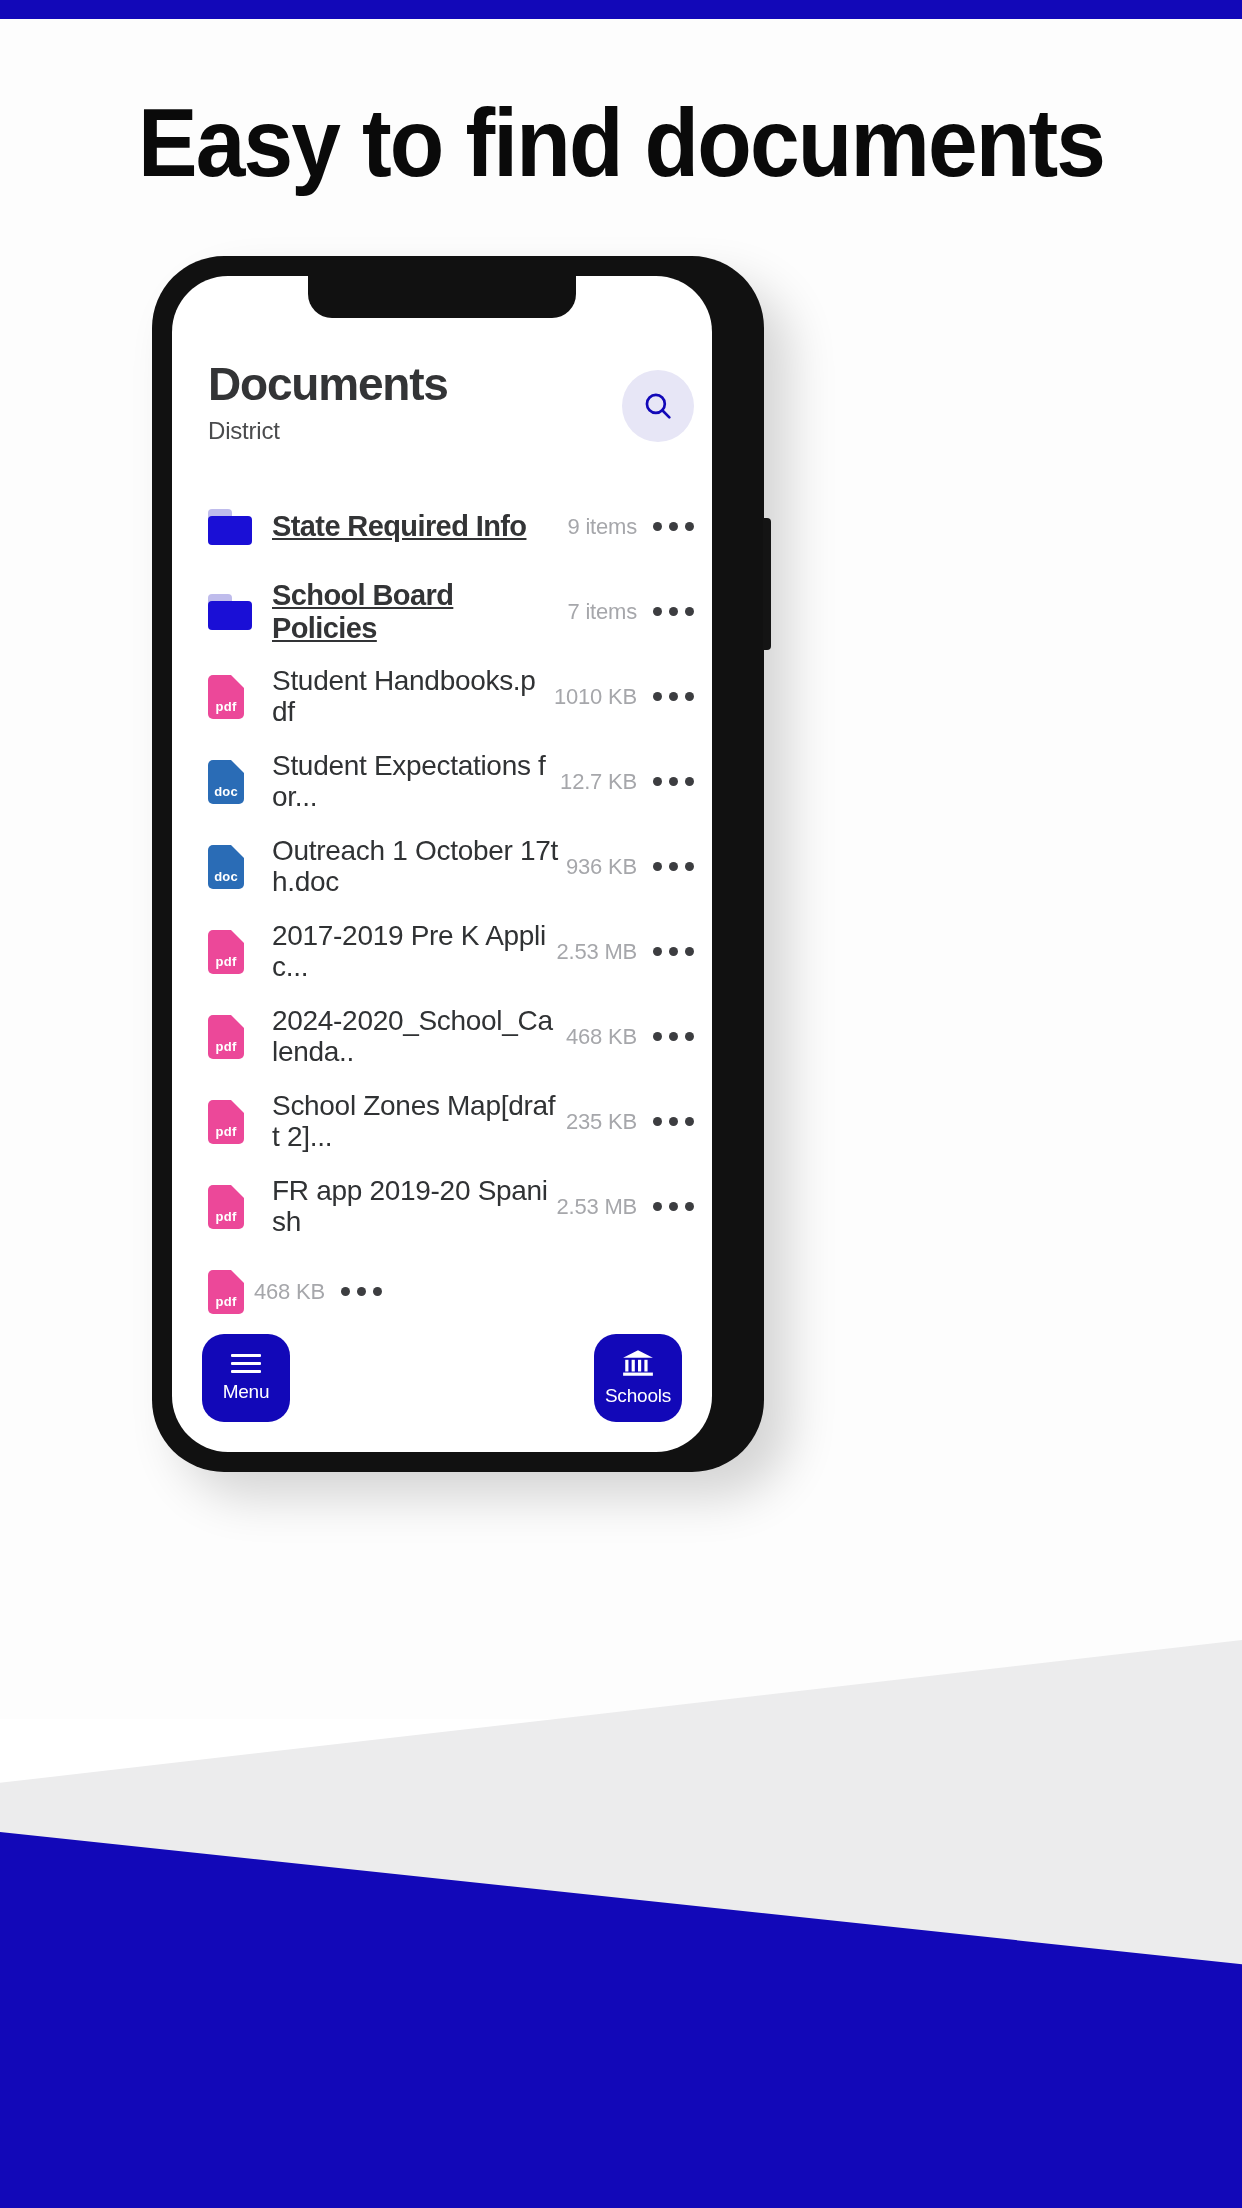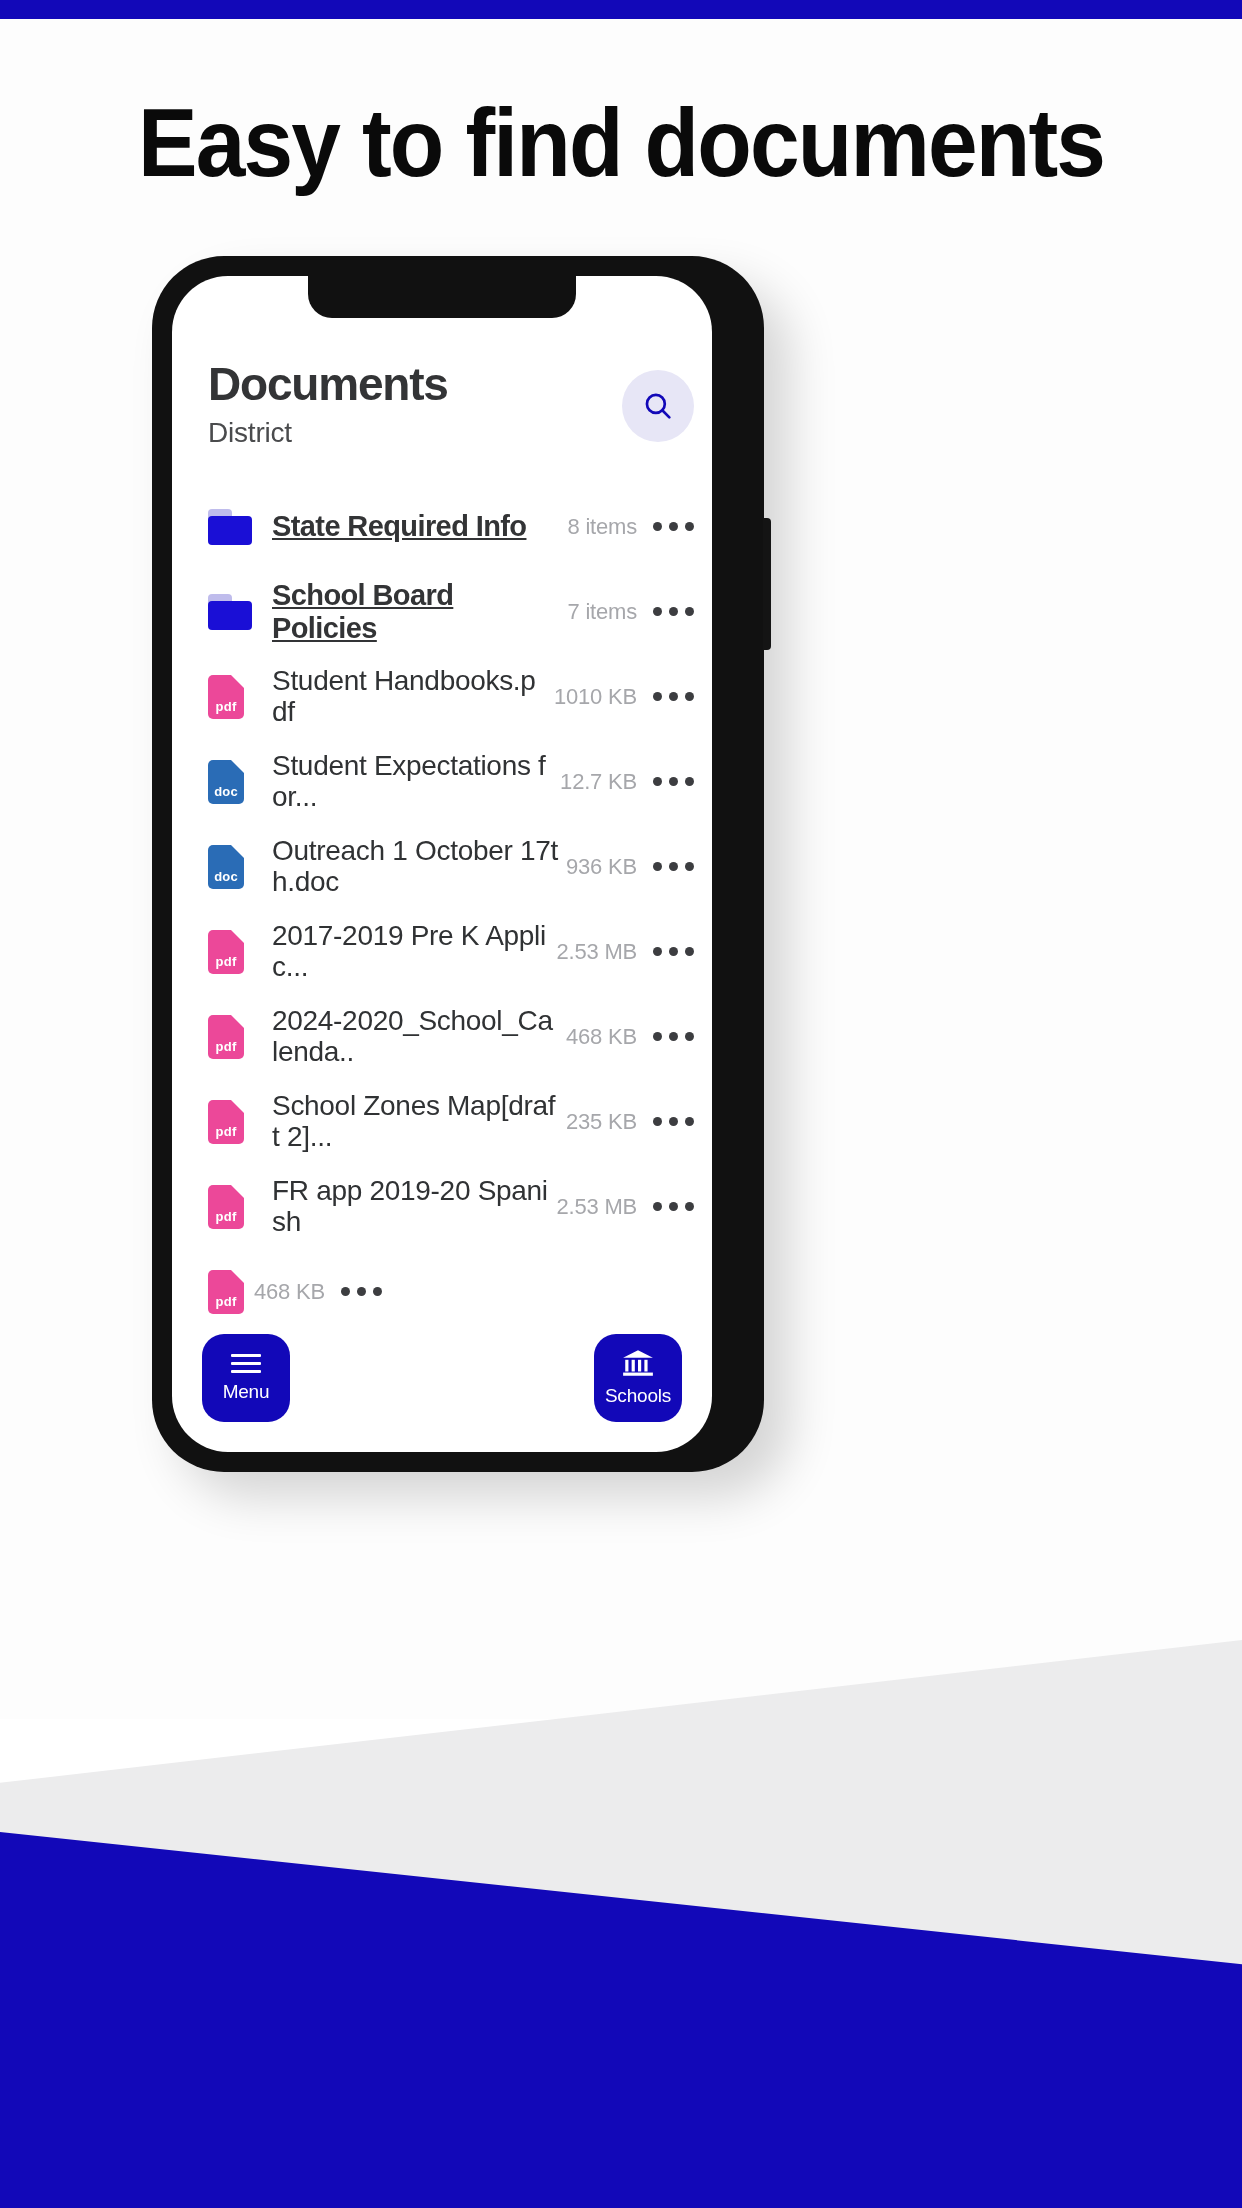--- a/index.html
+++ b/index.html
@@ -76,21 +76,21 @@
     position:absolute; left:0; top:80px; width:540px; height:120px;
     padding:0 18px 0 36px;
     display:flex; align-items:flex-start; justify-content:space-between;
   }
   #title-block { padding-top:4px; }
   #page-title {
     font-size:46px; font-weight:bold; color:#333436;
     letter-spacing:-1.2px; line-height:1.05;
   }
   #page-subtitle {
-    font-size:28px; color:#4a4b4d; margin-top:9px; letter-spacing:-0.2px;
+    font-size:24px; color:#4a4b4d; margin-top:9px; letter-spacing:-0.2px;
   }
   #search-button {
     width:72px; height:72px; border-radius:50%;
     background:#e7e6f6;
     display:flex; align-items:center; justify-content:center;
     margin-top:14px; border:none; cursor:pointer;
   }
 
   
   #doc-list {
@@ -200,21 +200,21 @@
 
     <div id="doc-list">
         <div class="row">
           <div class="row-icon">
             <div class="folder-ico">
               <div class="tab"></div>
               <div class="body"></div>
             </div>
           </div>
           <div class="row-name folder">State Required Info</div>
-          <div class="row-meta">8 items</div>
+          <div class="row-meta">9 items</div>
           <div class="row-more">
             <i></i>
             <i></i>
             <i></i>
           </div>
         </div>
         <div class="row">
           <div class="row-icon">
             <div class="folder-ico">
               <div class="tab"></div>

